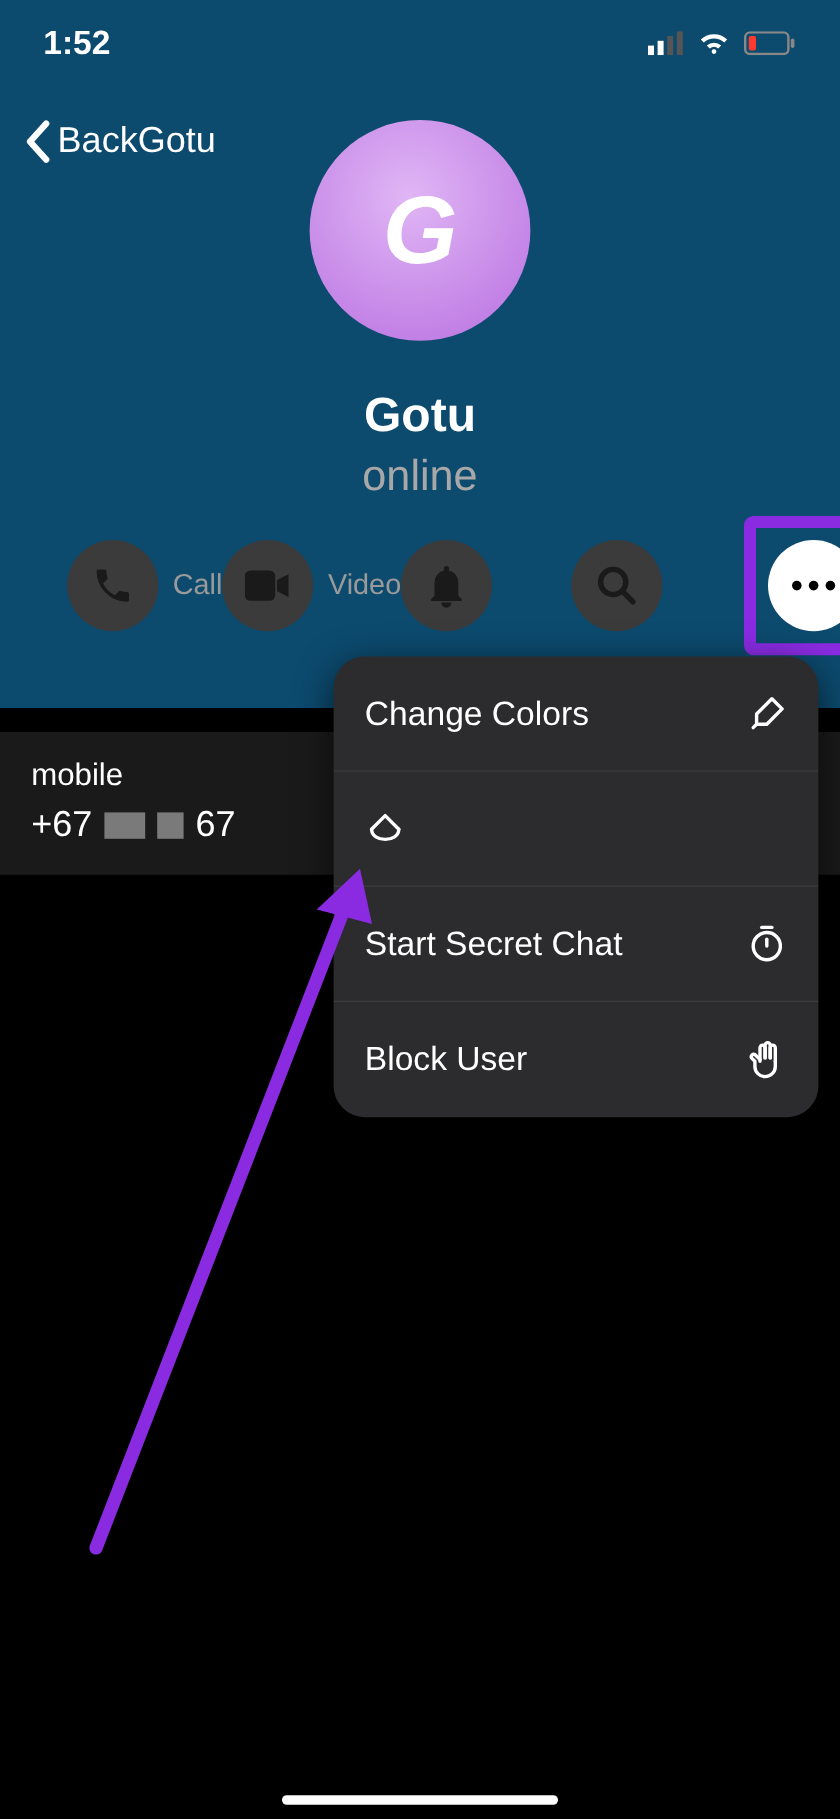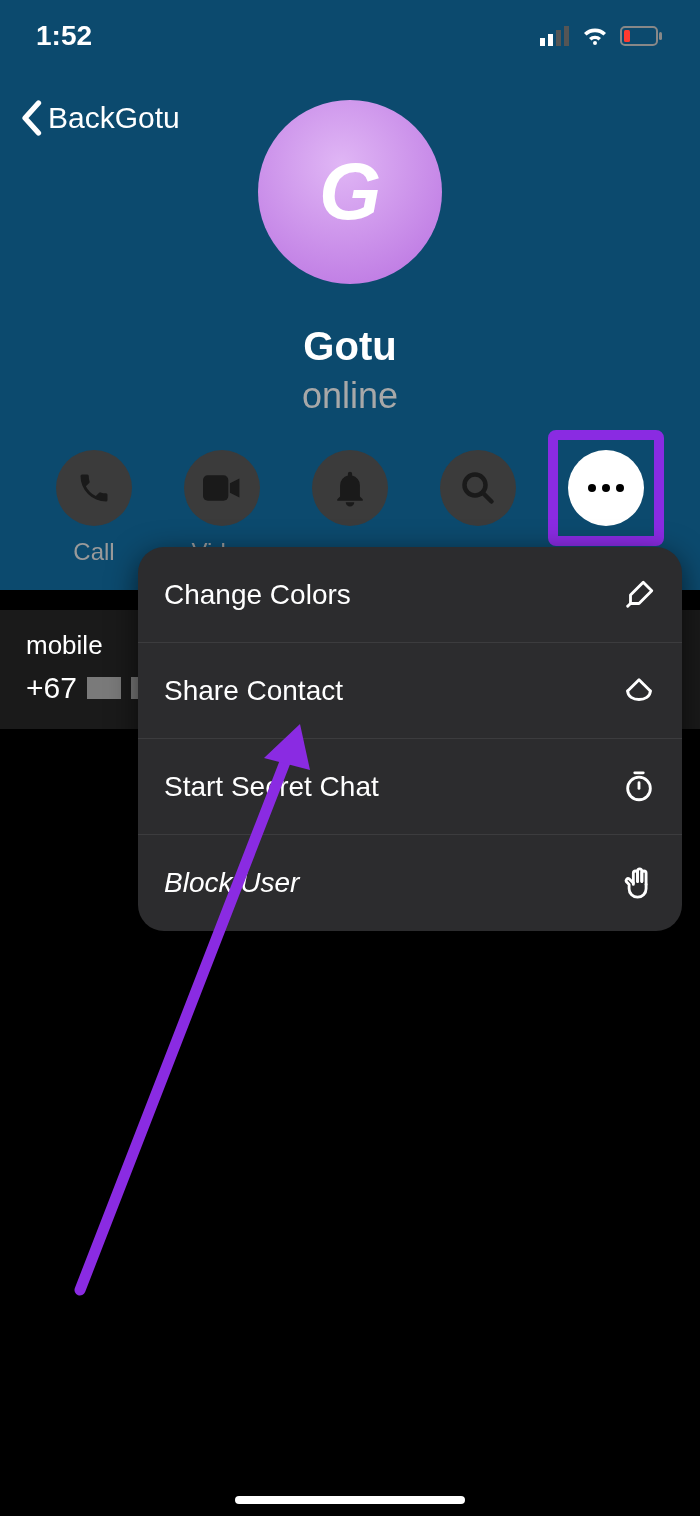--- a/index.html
+++ b/index.html
@@ -15,38 +15,38 @@
   .nav { position: absolute; top: 100px; left: 0; right: 0; display: flex; align-items: center; padding: 0 20px; font-size: 30px; }
   .back { display: flex; align-items: center; gap: 6px; font-weight: 400; }
   .back svg { width: 22px; height: 36px; }
 
   .avatar-wrap { position: absolute; top: 100px; left: 0; right: 0; display: flex; flex-direction: column; align-items: center; }
   .avatar { width: 184px; height: 184px; border-radius: 50%; background: radial-gradient(circle at 45% 35%, #e0b6f5, #b86fe0); display: flex; align-items: center; justify-content: center; font-size: 80px; font-weight: 700; font-style: italic; color: #fff; }
   .contact-name { margin-top: 40px; font-size: 40px; font-weight: 700; }
   .contact-status { margin-top: 6px; font-size: 36px; color: #a8a8a8; }
 
   .actions-row { position: absolute; top: 450px; left: 0; right: 0; display: flex; justify-content: space-between; padding: 0 56px; }
-  .action { display: flex; flex-direction: column; align-items: center; gap: 12px; }
+  .action { display: flex; flex-direction: row; align-items: center; gap: 12px; }
   .action-btn { width: 76px; height: 76px; border-radius: 50%; background: #3b3b3b; display: flex; align-items: center; justify-content: center; }
   .action-label { font-size: 24px; color: #9a9a9a; }
   .more-btn { width: 76px; height: 76px; border-radius: 50%; background: #fff; display: flex; align-items: center; justify-content: center; }
   .more-highlight { position: absolute; border: 10px solid #8a2be2; width: 116px; height: 116px; border-radius: 8px; top: -20px; left: -20px; pointer-events:none; }
   .more-wrap { position: relative; }
 
   
   .black-area { position: absolute; top: 590px; left: 0; right: 0; bottom: 0; background: #000; }
   .info-block { position: absolute; top: 610px; left: 0; right: 0; background: #1a1a1a; padding: 20px 26px 24px; }
   .info-label { font-size: 26px; color: #fff; }
   .info-value { margin-top: 10px; font-size: 30px; color: #fff; display:flex; align-items:center; gap:10px;}
   .redact { display:inline-block; background:#7a7a7a; height:22px; }
 
   
-  .menu { position: absolute; top: 547px; right: 18px; width: 544px; background: #2c2c2e; border-radius: 26px; overflow: hidden; box-shadow: 0 8px 30px rgba(0,0,0,.6); z-index: 50; }
+  .menu { position: absolute; top: 547px; right: 18px; width: 404px; background: #2c2c2e; border-radius: 26px; overflow: hidden; box-shadow: 0 8px 30px rgba(0,0,0,.6); z-index: 50; }
   .menu-item { display: flex; align-items: center; justify-content: space-between; padding: 0 26px; height: 96px; font-size: 28px; border-bottom: 1px solid rgba(255,255,255,.08); }
-  .menu-item:last-child { border-bottom: none; font-style: italic; }
+  .menu-item:last-child { border-bottom: none; }
   .menu-icon { width: 34px; height: 34px; flex-shrink: 0; }
 
   
   .arrow-svg { position: absolute; left: 60px; top: 720px; z-index: 60; pointer-events: none; }
 
   
   .home-ind { position: absolute; bottom: 12px; left: 50%; transform: translateX(-50%); width: 230px; height: 8px; background: #fff; border-radius: 4px; }
 </style>
 </head>
 <body>
@@ -157,21 +157,20 @@
 
   <div class="menu">
     <div class="menu-item">
       <span>Change Colors</span>
       <svg class="menu-icon" viewBox="0 0 24 24" fill="none" stroke="#fff" stroke-width="2" stroke-linecap="round" stroke-linejoin="round">
           <path d="M15 3l6 6-9 9H6v-6z"></path>
           <path d="M4 20l2-2"></path>
         </svg>
     </div>
     <div class="menu-item">
-      <span>Share Contact</span>
       <svg class="menu-icon" viewBox="0 0 24 24" fill="none" stroke="#fff" stroke-width="2" stroke-linecap="round" stroke-linejoin="round">
           <path d="M4 12l8-8 8 8"></path>
           <path d="M4 12c0 8 16 8 16 0"></path>
         </svg>
     </div>
     <div class="menu-item">
       <span>Start Secret Chat</span>
       <svg class="menu-icon" viewBox="0 0 24 24" fill="none" stroke="#fff" stroke-width="2" stroke-linecap="round">
           <circle cx="12" cy="13" r="8"></circle>
           <line x1="12" y1="9" x2="12" y2="13"></line>

